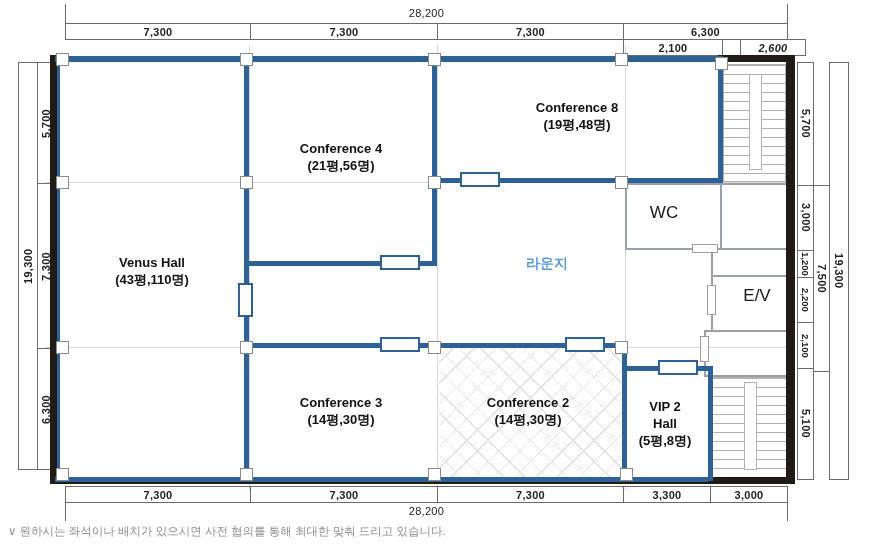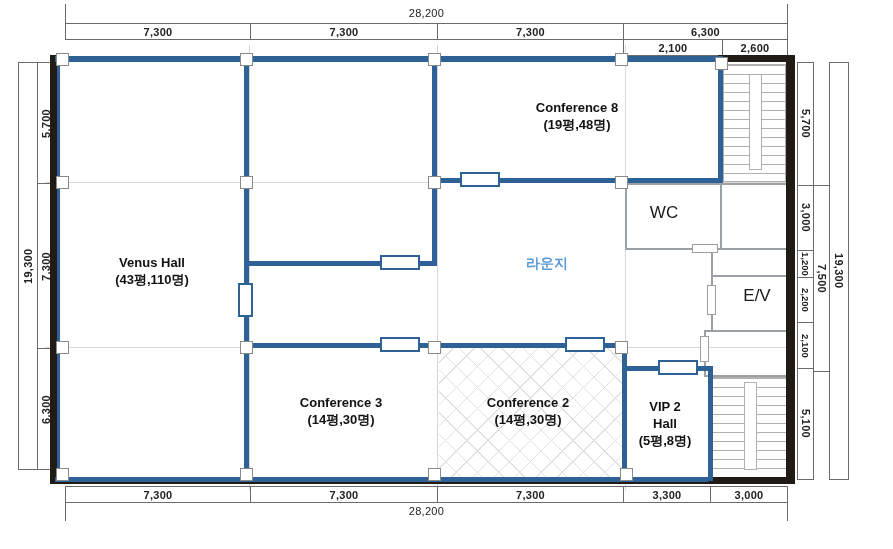--- a/index.html
+++ b/index.html
@@ -116,20 +116,24 @@
   <div class="col-sq" style="left:615px;top:341px;"></div>
   <div class="col-sq" style="left:56px;top:468px;"></div>
   <div class="col-sq" style="left:240px;top:468px;"></div>
   <div class="col-sq" style="left:428px;top:468px;"></div>
   <div class="col-sq" style="left:620px;top:468px;"></div>
 
   <div class="room-label" style="left:152px;top:272px;">
     <div>Venus Hall</div>
     <div>(43평,110명)</div>
   </div>
+  <div class="room-label" style="left:341px;top:158px;">
+    <div>Conference 4</div>
+    <div>(21평,56명)</div>
+  </div>
   <div class="room-label" style="left:577px;top:117px;">
     <div>Conference 8</div>
     <div>(19평,48명)</div>
   </div>
   <div class="room-label" style="left:341px;top:412px;">
     <div>Conference 3</div>
     <div>(14평,30명)</div>
   </div>
   <div class="room-label" style="left:528px;top:412px;">
     <div>Conference 2</div>
@@ -145,21 +149,21 @@
   <div class="util-label" style="left:757px;top:296px;">E/V</div>
 
   <div class="tick" style="left:65px;top:4px;width:1px;height:19px;"></div>
   <div class="tick" style="left:787px;top:4px;width:1px;height:19px;"></div>
   <div class="dim-free" style="left:65px;top:7px;width:723px;">28,200</div>
   <div class="dim-cell" style="left:65px;top:23px;width:186px;height:17px;">7,300</div>
   <div class="dim-cell" style="left:250px;top:23px;width:188px;height:17px;">7,300</div>
   <div class="dim-cell" style="left:437px;top:23px;width:187px;height:17px;">7,300</div>
   <div class="dim-cell" style="left:623px;top:23px;width:165px;height:17px;">6,300</div>
   <div class="dim-cell" style="left:623px;top:39px;width:100px;height:17px;">2,100</div>
-  <div class="dim-cell" style="left:722px;top:39px;width:66px;height:17px;">2,600</div>
+  <div class="dim-cell" style="left:740px;top:39px;width:66px;height:17px;font-style:italic;">2,600</div>
 
   <div class="dim-cell" style="left:65px;top:486px;width:186px;height:17px;">7,300</div>
   <div class="dim-cell" style="left:250px;top:486px;width:188px;height:17px;">7,300</div>
   <div class="dim-cell" style="left:437px;top:486px;width:187px;height:17px;">7,300</div>
   <div class="dim-cell" style="left:623px;top:486px;width:88px;height:17px;">3,300</div>
   <div class="dim-cell" style="left:710px;top:486px;width:78px;height:17px;">3,000</div>
   <div class="tick" style="left:65px;top:502px;width:1px;height:19px;"></div>
   <div class="tick" style="left:787px;top:502px;width:1px;height:19px;"></div>
   <div class="dim-free" style="left:65px;top:505px;width:723px;">28,200</div>
 
@@ -170,14 +174,15 @@
 
   <div class="dim-cell dim-v" style="left:797px;top:62px;width:17px;height:124px;">5,700</div>
   <div class="dim-cell dim-v" style="left:797px;top:185px;width:17px;height:66px;">3,000</div>
   <div class="dim-cell dim-v dim-sm" style="left:797px;top:250px;width:17px;height:28px;">1,200</div>
   <div class="dim-cell dim-v dim-sm" style="left:797px;top:277px;width:17px;height:46px;">2,200</div>
   <div class="dim-cell dim-v dim-sm" style="left:797px;top:322px;width:17px;height:47px;">2,100</div>
   <div class="dim-cell dim-v" style="left:797px;top:368px;width:17px;height:112px;">5,100</div>
   <div class="dim-cell dim-v" style="left:813px;top:185px;width:17px;height:187px;">7,500</div>
   <div class="dim-cell dim-v" style="left:829px;top:62px;width:20px;height:418px;">19,300</div>
 
+  <div class="note" style="left:8px;top:524px;">∨ 원하시는 좌석이나 배치가 있으시면 사전 협의를 통해 최대한 맞춰 드리고 있습니다.</div>
 
 </div>
 
 </body></html>

